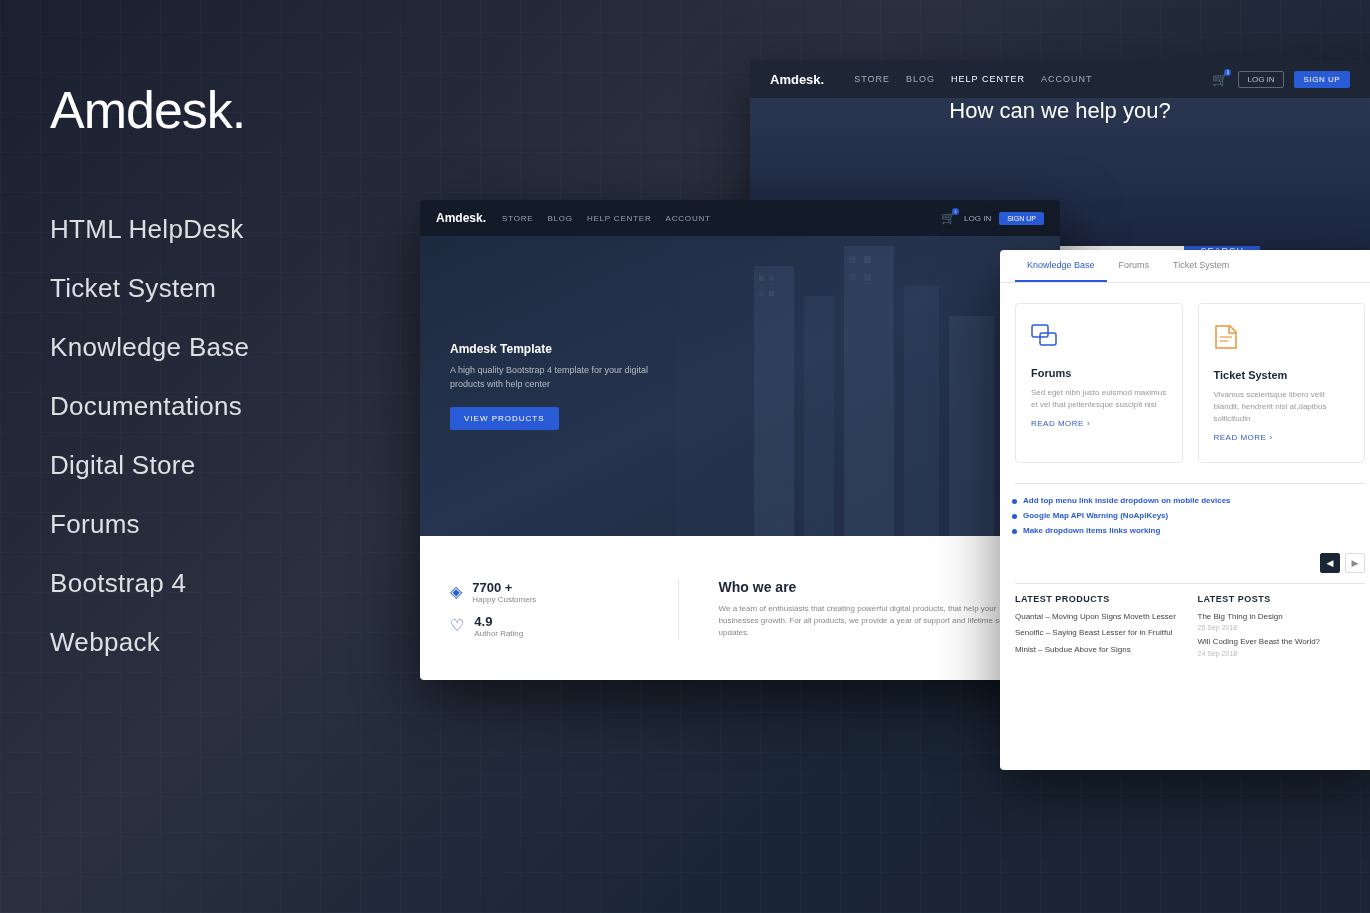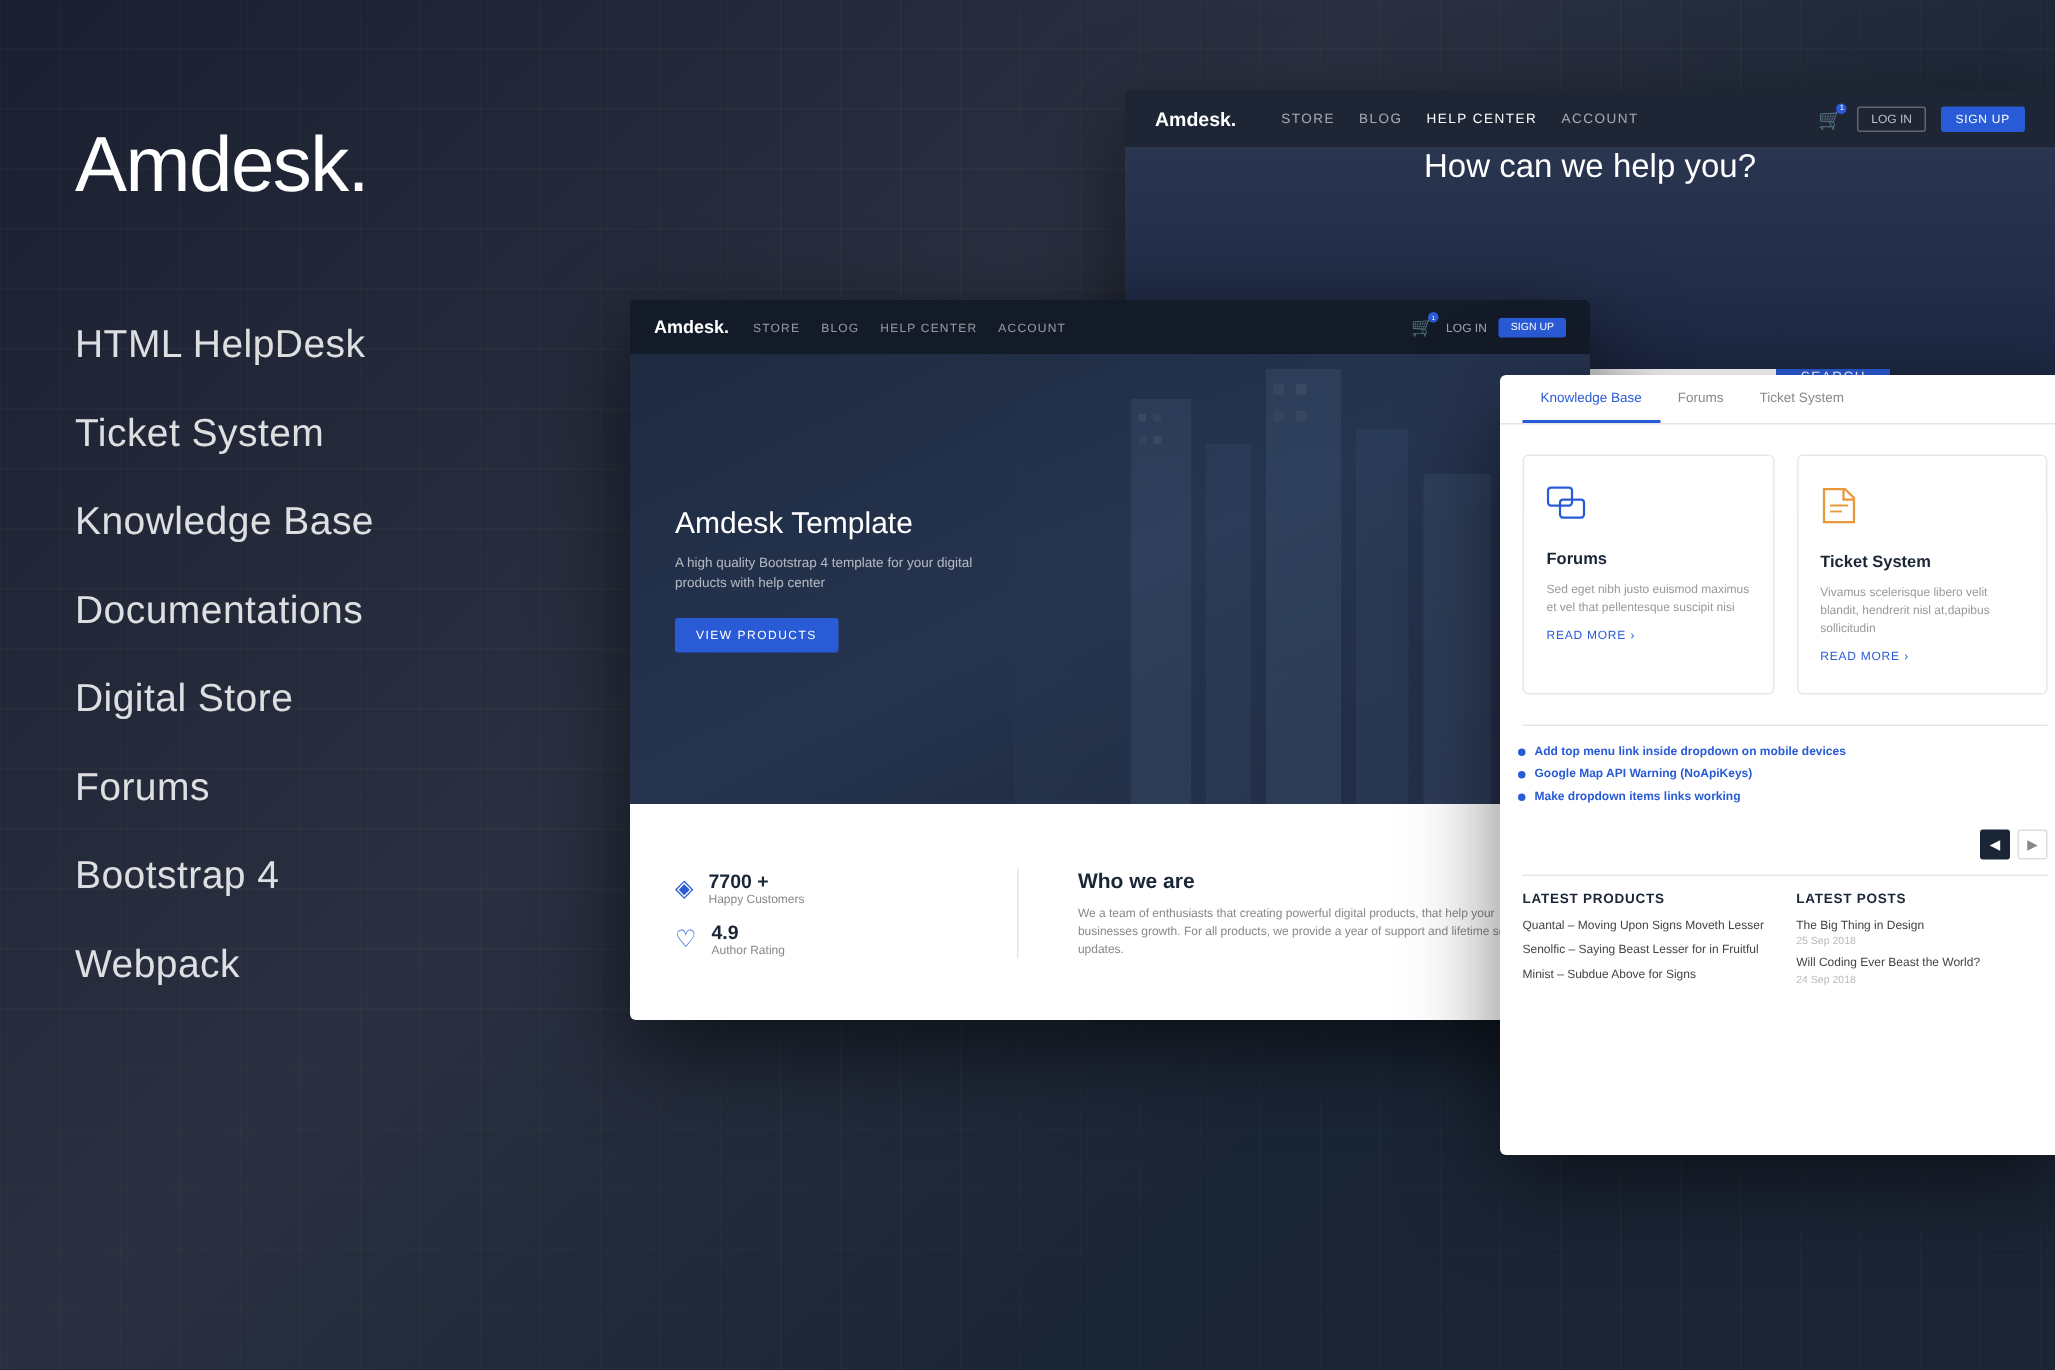--- a/index.html
+++ b/index.html
@@ -254,22 +254,22 @@
       right: 0;
       bottom: 0;
       width: 60%;
       height: 100%;
       opacity: 0.3;
       background: linear-gradient(to top, #2a3a55 0%, transparent 100%);
     }
 
     .screenshot-front .hero-title {
       color: #fff;
-      font-size: 20px;
-      font-weight: 400;
+      font-size: 12px;
+      font-weight: 700;
       margin-bottom: 8px;
       position: relative;
       z-index: 1;
     }
 
     .screenshot-front .hero-subtitle {
       color: rgba(255,255,255,0.65);
       font-size: 9px;
       line-height: 1.5;
       max-width: 220px;

